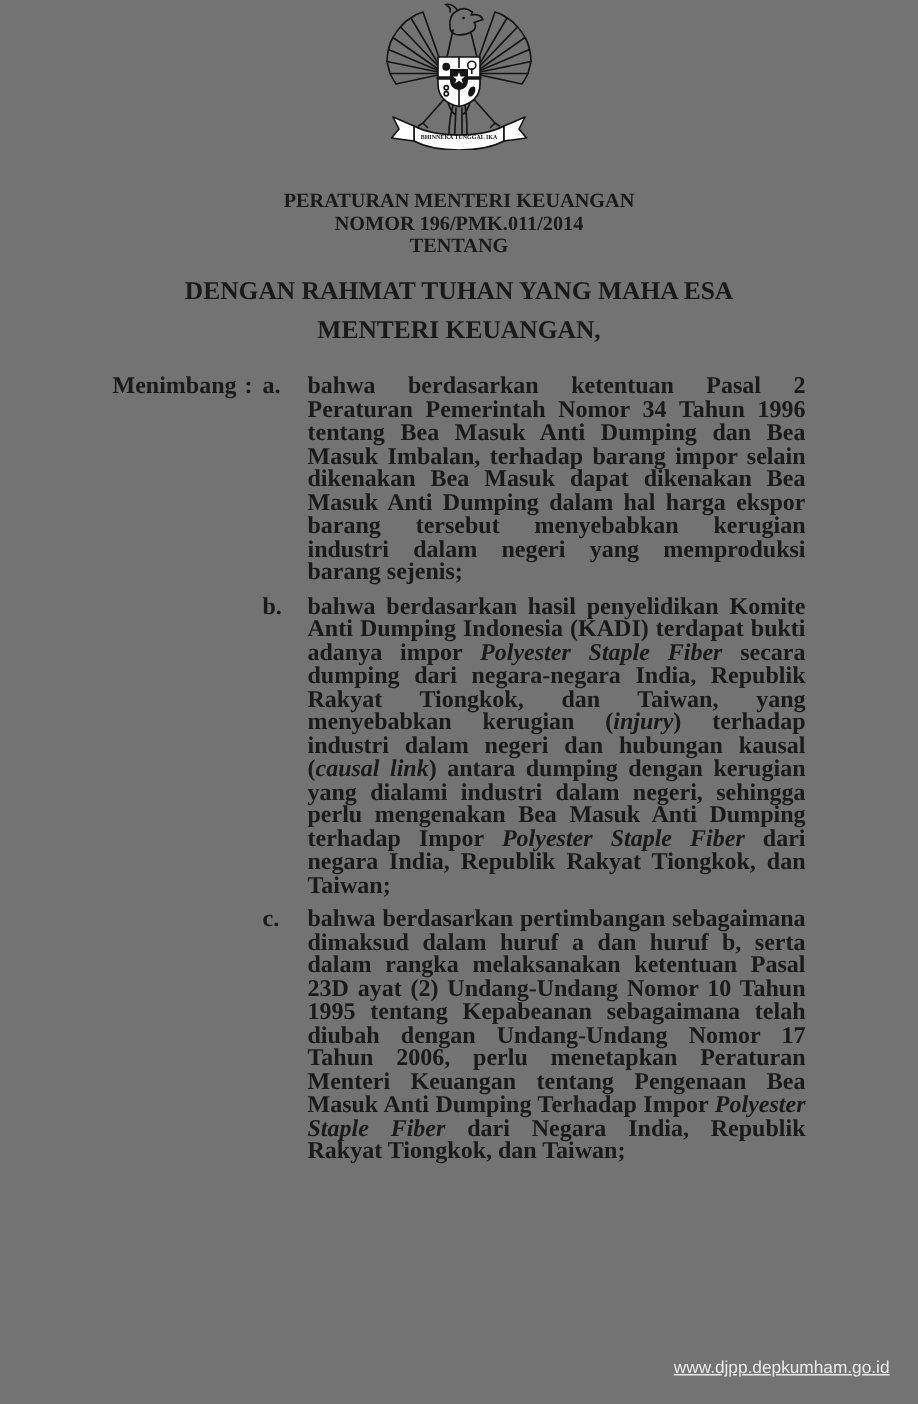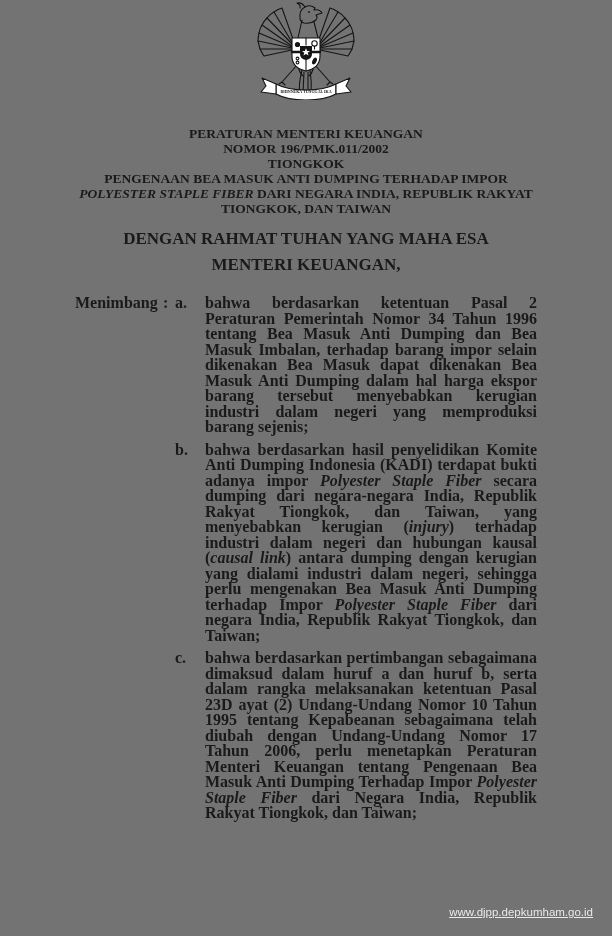--- a/index.html
+++ b/index.html
@@ -129,23 +129,22 @@
         <circle cx="41.5" cy="58.5" r="1.4"></circle>
         <circle cx="41.5" cy="62.5" r="1.4"></circle>
         <ellipse cx="58.5" cy="61" rx="2.1" ry="3.6" transform="rotate(24 58.5 61)" fill="#151515" stroke="none"></ellipse>
       </g>
     </g>
     <text x="50" y="92.6" text-anchor="middle" font-size="4" font-weight="700" fill="#151515">BHINNEKA TUNGGAL IKA</text>
   </svg>
 
   <div class="title-block">
     <div>PERATURAN MENTERI KEUANGAN</div>
-    <div>NOMOR 196/PMK.011/2002</div>
-    <div>TIONGKOK</div>
-    <div><span>PENGENAAN BEA MASUK ANTI DUMPING TERHADAP IMPOR </span><span class="it">POLYESTER STAPLE FIBER</span><span> DARI NEGARA INDIA, REPUBLIK RAKYAT TIONGKOK, DAN TAIWAN</span></div>
+    <div>NOMOR 196/PMK.011/2014</div>
+    <div>TENTANG</div>
   </div>
 
   <div class="invocation">DENGAN RAHMAT TUHAN YANG MAHA ESA</div>
   <div class="authority">MENTERI KEUANGAN,</div>
 
   <div class="considering">
     <div class="c-row">
       <div class="c-label">Menimbang</div>
       <div class="c-colon">:</div>
       <div class="c-marker">a.</div>

